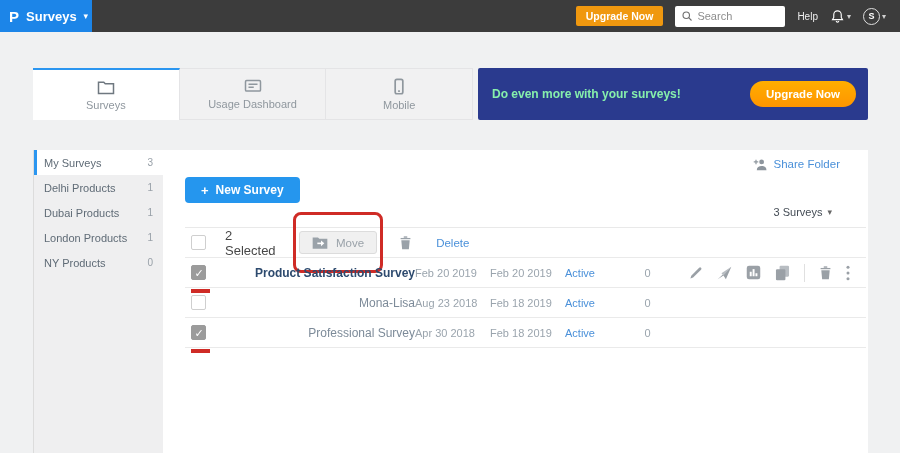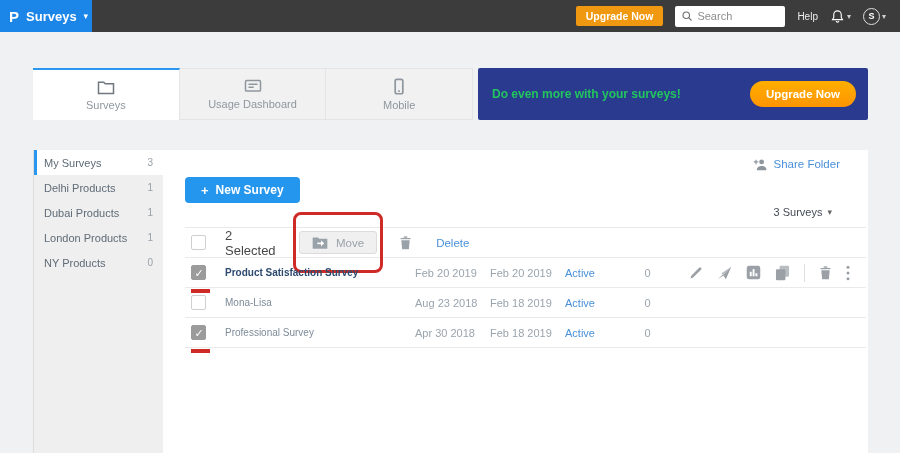--- a/index.html
+++ b/index.html
@@ -27,21 +27,21 @@
   .tabs { position:absolute; left:33px; top:68px; width:440px; height:52px; display:flex; background:#f1f1f2; border:1px solid #e4e4e6; }
   .tab { flex:1; display:flex; flex-direction:column; align-items:center; justify-content:center; gap:4px; border-right:1px solid #e4e4e6; cursor:pointer; }
   .tab:last-child { border-right:none; }
   .tab.active { background:#fff; border-top:2px solid #2b96f0; margin:-1px 0 -1px -1px; }
   .tab-label { font-size:11px; color:#8f979e; }
   .tab-icon svg { display:block; }
 
   
   .banner { position:absolute; left:478px; top:68px; width:390px; height:52px; background:#2a3a8e; border-radius:2px; display:flex; align-items:center; }
   .banner-text { padding-left:14px; }
-  .banner-title { color:#22c55e; font-size:12px; font-weight:700; }
+  .banner-title { color:#86efac; font-size:12px; font-weight:700; }
   .banner-list { margin:1px 0 0 10px; padding-left:12px; }
   .banner-list li { color:#dfe4f3; font-size:10px; line-height:1.4; }
   .btn-pill { margin-left:auto; margin-right:12px; background:linear-gradient(#ffae00,#ff9500); color:#fff; font-size:11.5px; font-weight:700; border:none; border-radius:14px; padding:7px 16px; cursor:pointer; }
 
   
   .content { position:absolute; left:33px; top:150px; width:835px; height:303px; }
   .sidebar { position:absolute; left:0; top:0; bottom:0; width:130px; background:#efeff0; border-left:1px solid #dcdcdc; }
   .side-item { height:25px; display:flex; align-items:center; padding:0 10px; font-size:11px; color:#5f6b76; cursor:pointer; }
   .side-item.active { background:#fff; border-left:3px solid #2b96f0; padding-left:7px; }
   .side-count { margin-left:auto; font-size:10px; color:#98a0a8; }
@@ -50,21 +50,21 @@
   .share-folder { position:absolute; top:8px; right:28px; display:flex; align-items:flex-start; gap:6px; font-size:11.5px; color:#4a90d9; cursor:pointer; }
   .btn-new-survey { position:absolute; top:27px; left:22px; height:26px; background:#2596ee; border:none; border-radius:4px; color:#fff; font-size:12px; font-weight:700; display:flex; align-items:center; gap:7px; padding:0 16px; cursor:pointer; font-family:"Liberation Sans", sans-serif; }
   .plus { font-size:13px; font-weight:700; }
   .surveys-dropdown { position:absolute; top:56px; right:36px; font-size:11px; color:#444c55; display:flex; align-items:center; gap:5px; cursor:pointer; }
   .caret-dark { font-size:9px; color:#666; }
 
   
   .table { position:absolute; top:77px; left:22px; right:2px; border-top:1px solid #e9e9e9; }
   .row { display:flex; align-items:center; height:30px; border-bottom:1px solid #eaeaea; }
   .col-cb { width:40px; padding-left:6px; position:relative; }
-  .col-name { width:190px; font-size:10px; }
+  .col-name { width:190px; font-size:12px;text-align:right; }
   .col-date { width:75px; font-size:11px; color:#9aa4ad; }
   .col-status { width:60px; font-size:11px; color:#4a90d9; cursor:pointer; }
   .col-count { width:45px; text-align:center; font-size:11px; color:#9aa4ad; }
   .col-actions { flex:1; display:flex; align-items:center; justify-content:flex-end; gap:14px; padding-right:16px; }
   .name-strong { color:#2d4a6e; font-weight:700; cursor:pointer; }
   .name-normal { color:#7d8b99; cursor:pointer; }
 
   .cb { width:15px; height:15px; border:1px solid #cfcfcf; border-radius:2px; background:#fff; cursor:pointer; }
   .cb.checked { background:#9b9b9b; border-color:#9b9b9b; position:relative; }
   .cb.checked::after { content:"\2713"; position:absolute; left:2.5px; top:0.5px; color:#fff; font-size:11px; line-height:13px; }

